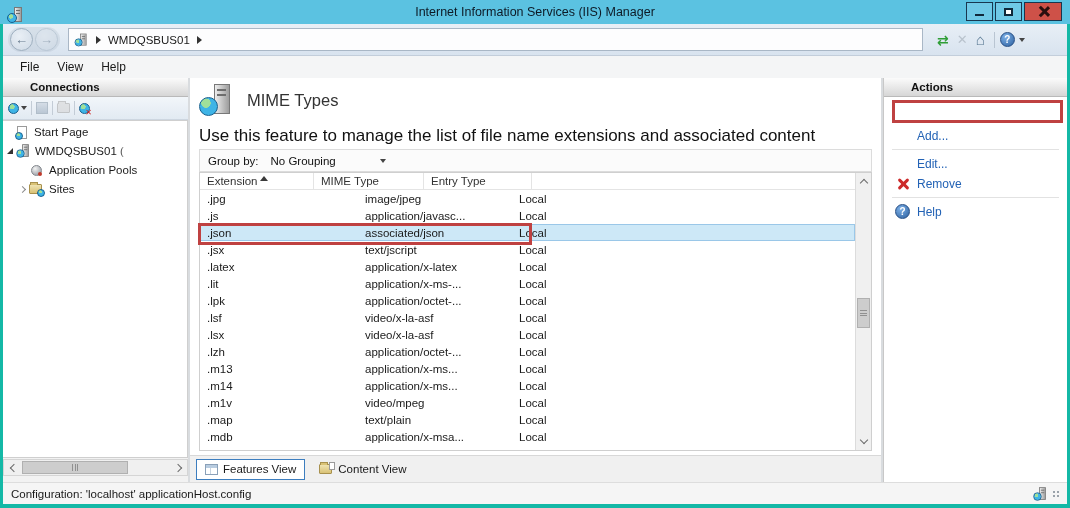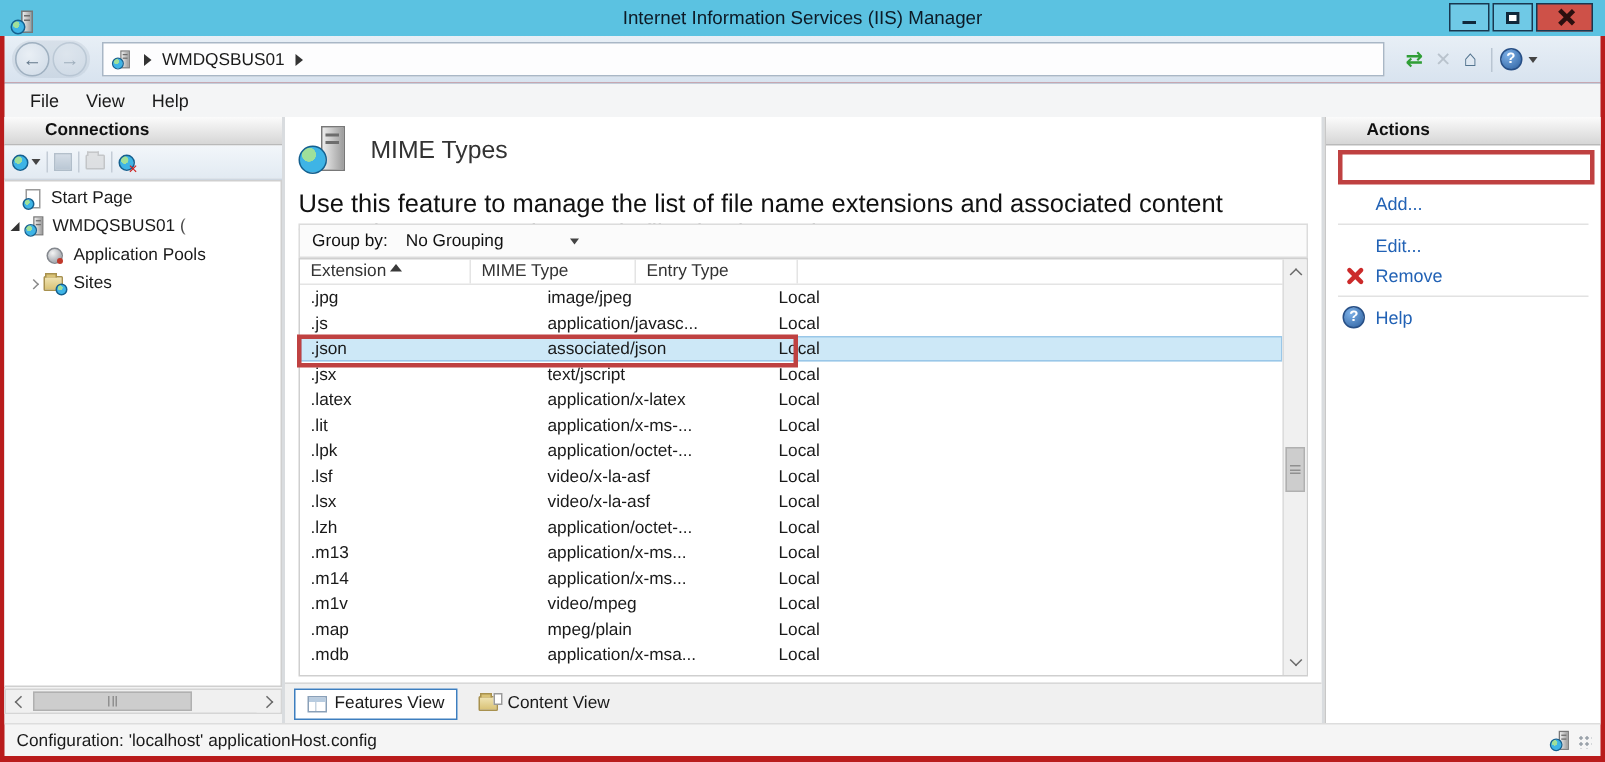--- a/index.html
+++ b/index.html
@@ -1,19 +1,19 @@
 <!DOCTYPE html>
 <html><head>
 <meta charset="utf-8">
 <style>
   * { margin:0; padding:0; box-sizing:border-box; }
   html,body { width:1070px; height:508px; overflow:hidden;
     font-family:"Liberation Sans","DejaVu Sans",sans-serif; }
   .window { position:absolute; inset:0; width:1070px; height:508px;
-    background:#b91c1c; }
+    background:#14b8a6; }
 
   
   .titlebar { position:absolute; left:0; top:0; width:1070px; height:24px;
     background:#5bc2e1; display:flex; align-items:center; }
   .titlebar .apptitle { position:absolute; left:0; right:0; text-align:center;
     font-size:12.5px; color:#0d1a26; }
   .tb-appicon { position:absolute; left:7px; top:3px; }
   .winbtns { position:absolute; right:8px; top:2px; display:flex; }
   .winbtn { width:27px; height:19px; border:1px solid #18374f; margin-left:2px;
     display:flex; align-items:center; justify-content:center; background:#6fc9e6; }
@@ -415,21 +415,21 @@
               <div class="c c2">application/x-ms...</div>
               <div class="c c3">Local</div>
             </div>
           <div class="row">
               <div class="c c1">.m1v</div>
               <div class="c c2">video/mpeg</div>
               <div class="c c3">Local</div>
             </div>
           <div class="row">
               <div class="c c1">.map</div>
-              <div class="c c2">mpeg/plain</div>
+              <div class="c c2">text/plain</div>
               <div class="c c3">Local</div>
             </div>
           <div class="row">
               <div class="c c1">.mdb</div>
               <div class="c c2">application/x-msa...</div>
               <div class="c c3">Local</div>
             </div>
         </div>
         <div class="vscroll">
           <div class="vs-btn" style="top:0;">

